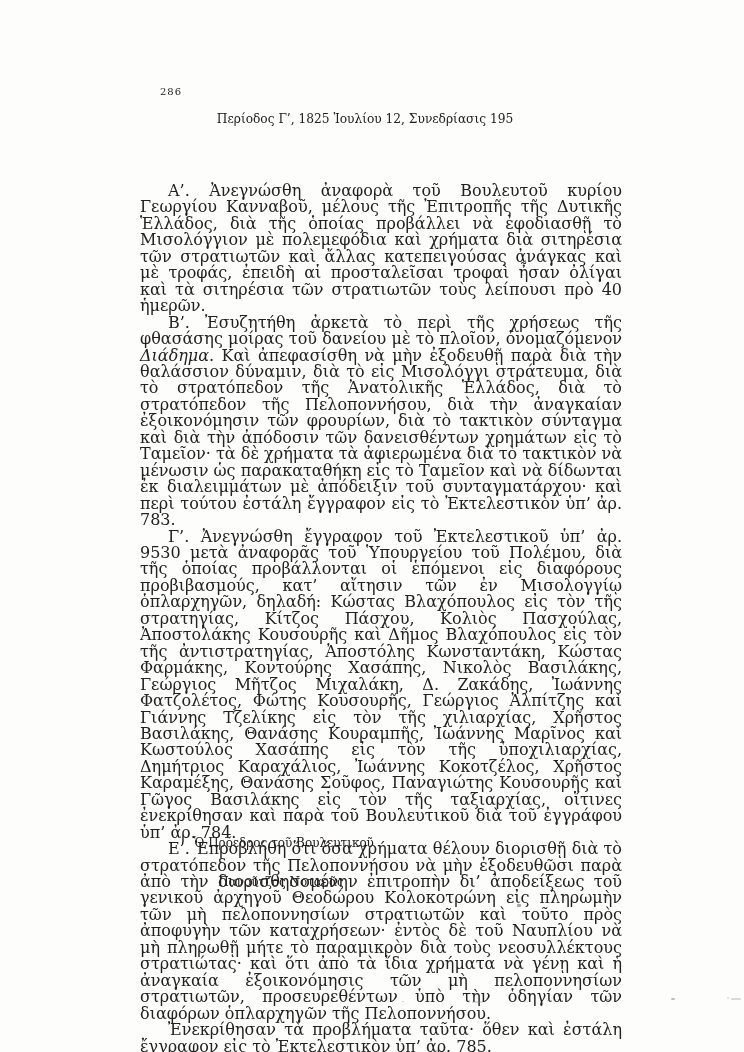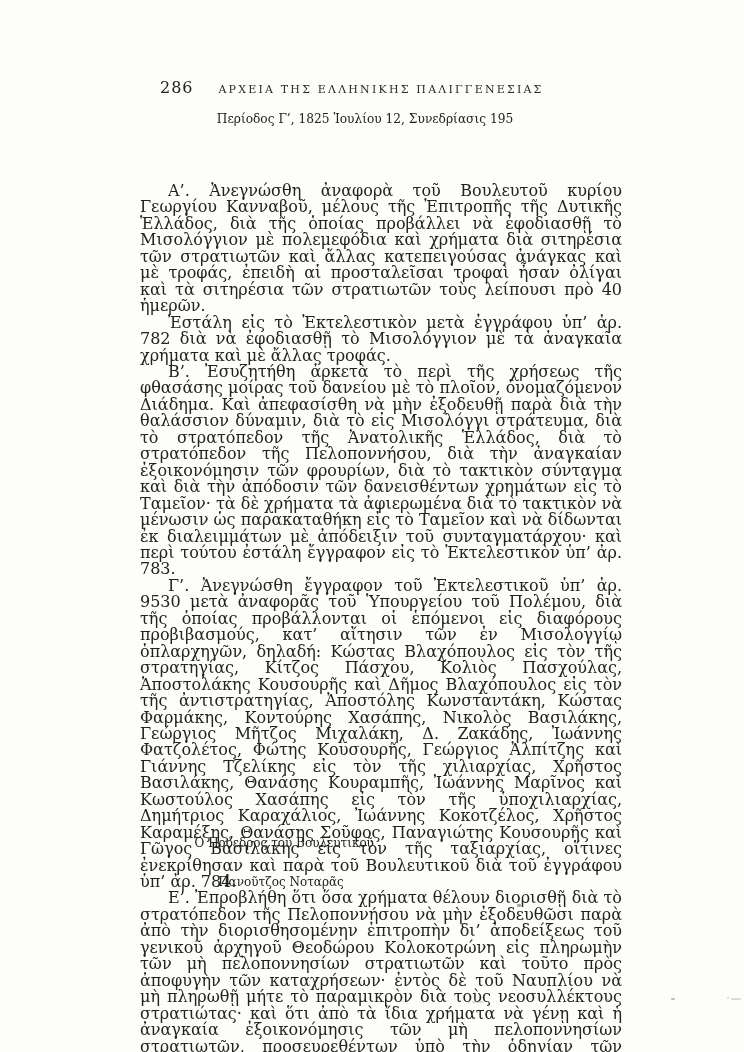--- a/index.html
+++ b/index.html
@@ -13,22 +13,22 @@
     overflow: hidden;
   }
   
   .running-header {
     position: absolute;
     top: 78px; left: 140px; width: 482px;
     text-align: center;
   }
   .page-number {
     position: absolute;
-    left: 20px; top: 0;
-    font-size: 16px;
+    left: 20px; top: 8px;
+    font-size: 10px;
     letter-spacing: 1px;
   }
   .running-title {
     font-size: 11px;
     letter-spacing: 2.2px;
     color: #2a2927;
   }
   
   .headings {
     position: absolute;
@@ -40,21 +40,21 @@
   
   .body-text {
     position: absolute;
     top: 183px; left: 140px; width: 482px;
     font-size: 16px;
     line-height: 16.45px;
     text-align: justify;
     color: #232220;
   }
   .body-text p { margin: 0; text-indent: 28px; }
-  .ship-name { }
+  .ship-name { font-style: italic; }
   
   .signatures {
     position: absolute;
     top: 836px; left: 156px; width: 490px;
     display: flex;
     justify-content: space-between;
     font-size: 12px;
   }
   .sig-block { text-align: center; }
   .sig-left { margin-left: 38px; }
@@ -69,30 +69,28 @@
     border-radius: 1px;
   }
 </style>
 </head>
 <body>
 
 <div class="page">
 
   <div class="running-header">
     <span class="page-number">286</span>
-    <span class="running-title">ΑΡΧΕΙΑ ΤΗΣ ΕΛΛΗΝΙΚΗΣ ΠΑΛΙΓΓΕΝΕΣΙΑΣ</span>
   </div>
 
   <div class="headings">
     <div class="h-line">Περίοδος Γ’, 1825 Ἰουλίου 12, Συνεδρίασις 195</div>
   </div>
 
   <div class="body-text">
     <p><span>Α’. Ἀνεγνώσθη ἀναφορὰ τοῦ Βουλευτοῦ κυρίου Γεωργίου Κανναβοῦ, μέλους τῆς Ἐπιτροπῆς τῆς Δυτικῆς Ἑλλάδος, διὰ τῆς ὁποίας προβάλλει νὰ ἐφοδιασθῇ τὸ Μισολόγγιον μὲ πολεμεφόδια καὶ χρήματα διὰ σιτηρέσια τῶν στρατιωτῶν καὶ ἄλλας κατεπειγούσας ἀνάγκας καὶ μὲ τροφάς, ἐπειδὴ αἱ προσταλεῖσαι τροφαὶ ἦσαν ὀλίγαι καὶ τὰ σιτηρέσια τῶν στρατιωτῶν τοὺς λείπουσι πρὸ 40 ἡμερῶν.</span></p>
-    <p><span>Ἐστάλη εἰς τὸ Ἐκτελεστικὸν μετὰ ἐγγράφου ὑπ’ ἀρ. 782 διὰ νὰ ἐφοδιασθῇ τὸ Μισολόγγιον μὲ τὰ ἀναγκαῖα χρήματα καὶ μὲ ἄλλας τροφάς.</span></p>
     <p><span>Β’. Ἐσυζητήθη ἀρκετὰ τὸ περὶ τῆς χρήσεως τῆς φθασάσης μοίρας τοῦ δανείου μὲ τὸ πλοῖον, ὀνομαζόμενον </span><span class="ship-name">Διάδημα</span><span>. Καὶ ἀπεφασίσθη νὰ μὴν ἐξοδευθῇ παρὰ διὰ τὴν θαλάσσιον δύναμιν, διὰ τὸ εἰς Μισολόγγι στράτευμα, διὰ τὸ στρατόπεδον τῆς Ἀνατολικῆς Ἑλλάδος, διὰ τὸ στρατόπεδον τῆς Πελοποννήσου, διὰ τὴν ἀναγκαίαν ἐξοικονόμησιν τῶν φρουρίων, διὰ τὸ τακτικὸν σύνταγμα καὶ διὰ τὴν ἀπόδοσιν τῶν δανεισθέντων χρημάτων εἰς τὸ Ταμεῖον· τὰ δὲ χρήματα τὰ ἀφιερωμένα διὰ τὸ τακτικὸν νὰ μένωσιν ὡς παρακαταθήκη εἰς τὸ Ταμεῖον καὶ νὰ δίδωνται ἐκ διαλειμμάτων μὲ ἀπόδειξιν τοῦ συνταγματάρχου· καὶ περὶ τούτου ἐστάλη ἔγγραφον εἰς τὸ Ἐκτελεστικὸν ὑπ’ ἀρ. 783.</span></p>
     <p><span>Γ’. Ἀνεγνώσθη ἔγγραφον τοῦ Ἐκτελεστικοῦ ὑπ’ ἀρ. 9530 μετὰ ἀναφορᾶς τοῦ Ὑπουργείου τοῦ Πολέμου, διὰ τῆς ὁποίας προβάλλονται οἱ ἑπόμενοι εἰς διαφόρους προβιβασμούς, κατ’ αἴτησιν τῶν ἐν Μισολογγίῳ ὁπλαρχηγῶν, δηλαδή: Κώστας Βλαχόπουλος εἰς τὸν τῆς στρατηγίας, Κίτζος Πάσχου, Κολιὸς Πασχούλας, Ἀποστολάκης Κουσουρῆς καὶ Δῆμος Βλαχόπουλος εἰς τὸν τῆς ἀντιστρατηγίας, Ἀποστόλης Κωνσταντάκη, Κώστας Φαρμάκης, Κοντούρης Χασάπης, Νικολὸς Βασιλάκης, Γεώργιος Μῆτζος Μιχαλάκη, Δ. Ζακάδης, Ἰωάννης Φατζολέτος, Φώτης Κουσουρῆς, Γεώργιος Ἀλπίτζης καὶ Γιάννης Τζελίκης εἰς τὸν τῆς χιλιαρχίας, Χρῆστος Βασιλάκης, Θανάσης Κουραμπῆς, Ἰωάννης Μαρῖνος καὶ Κωστούλος Χασάπης εἰς τὸν τῆς ὑποχιλιαρχίας, Δημήτριος Καραχάλιος, Ἰωάννης Κοκοτζέλος, Χρῆστος Καραμέξης, Θανάσης Σοῦφος, Παναγιώτης Κουσουρῆς καὶ Γῶγος Βασιλάκης εἰς τὸν τῆς ταξιαρχίας, οἵτινες ἐνεκρίθησαν καὶ παρὰ τοῦ Βουλευτικοῦ διὰ τοῦ ἐγγράφου ὑπ’ ἀρ. 784.</span></p>
     <p><span>Ε’. Ἐπροβλήθη ὅτι ὅσα χρήματα θέλουν διορισθῇ διὰ τὸ στρατόπεδον τῆς Πελοποννήσου νὰ μὴν ἐξοδευθῶσι παρὰ ἀπὸ τὴν διορισθησομένην ἐπιτροπὴν δι’ ἀποδείξεως τοῦ γενικοῦ ἀρχηγοῦ Θεοδώρου Κολοκοτρώνη εἰς πληρωμὴν τῶν μὴ πελοποννησίων στρατιωτῶν καὶ τοῦτο πρὸς ἀποφυγὴν τῶν καταχρήσεων· ἐντὸς δὲ τοῦ Ναυπλίου νὰ μὴ πληρωθῇ μήτε τὸ παραμικρὸν διὰ τοὺς νεοσυλλέκτους στρατιώτας· καὶ ὅτι ἀπὸ τὰ ἴδια χρήματα νὰ γένῃ καὶ ἡ ἀναγκαία ἐξοικονόμησις τῶν μὴ πελοποννησίων στρατιωτῶν, προσευρεθέντων ὑπὸ τὴν ὁδηγίαν τῶν διαφόρων ὁπλαρχηγῶν τῆς Πελοποννήσου.</span></p>
     <p><span>Ἐνεκρίθησαν τὰ προβλήματα ταῦτα· ὅθεν καὶ ἐστάλη ἔγγραφον εἰς τὸ Ἐκτελεστικὸν ὑπ’ ἀρ. 785.</span></p>
   </div>
 
   <div class="signatures">
     <div class="sig-block sig-left">
       <p class="sig-title">Ὁ Πρόεδρος τοῦ Βουλευτικοῦ</p>
       <p class="sig-name">Πανοῦτζος Νοταρᾶς</p>

